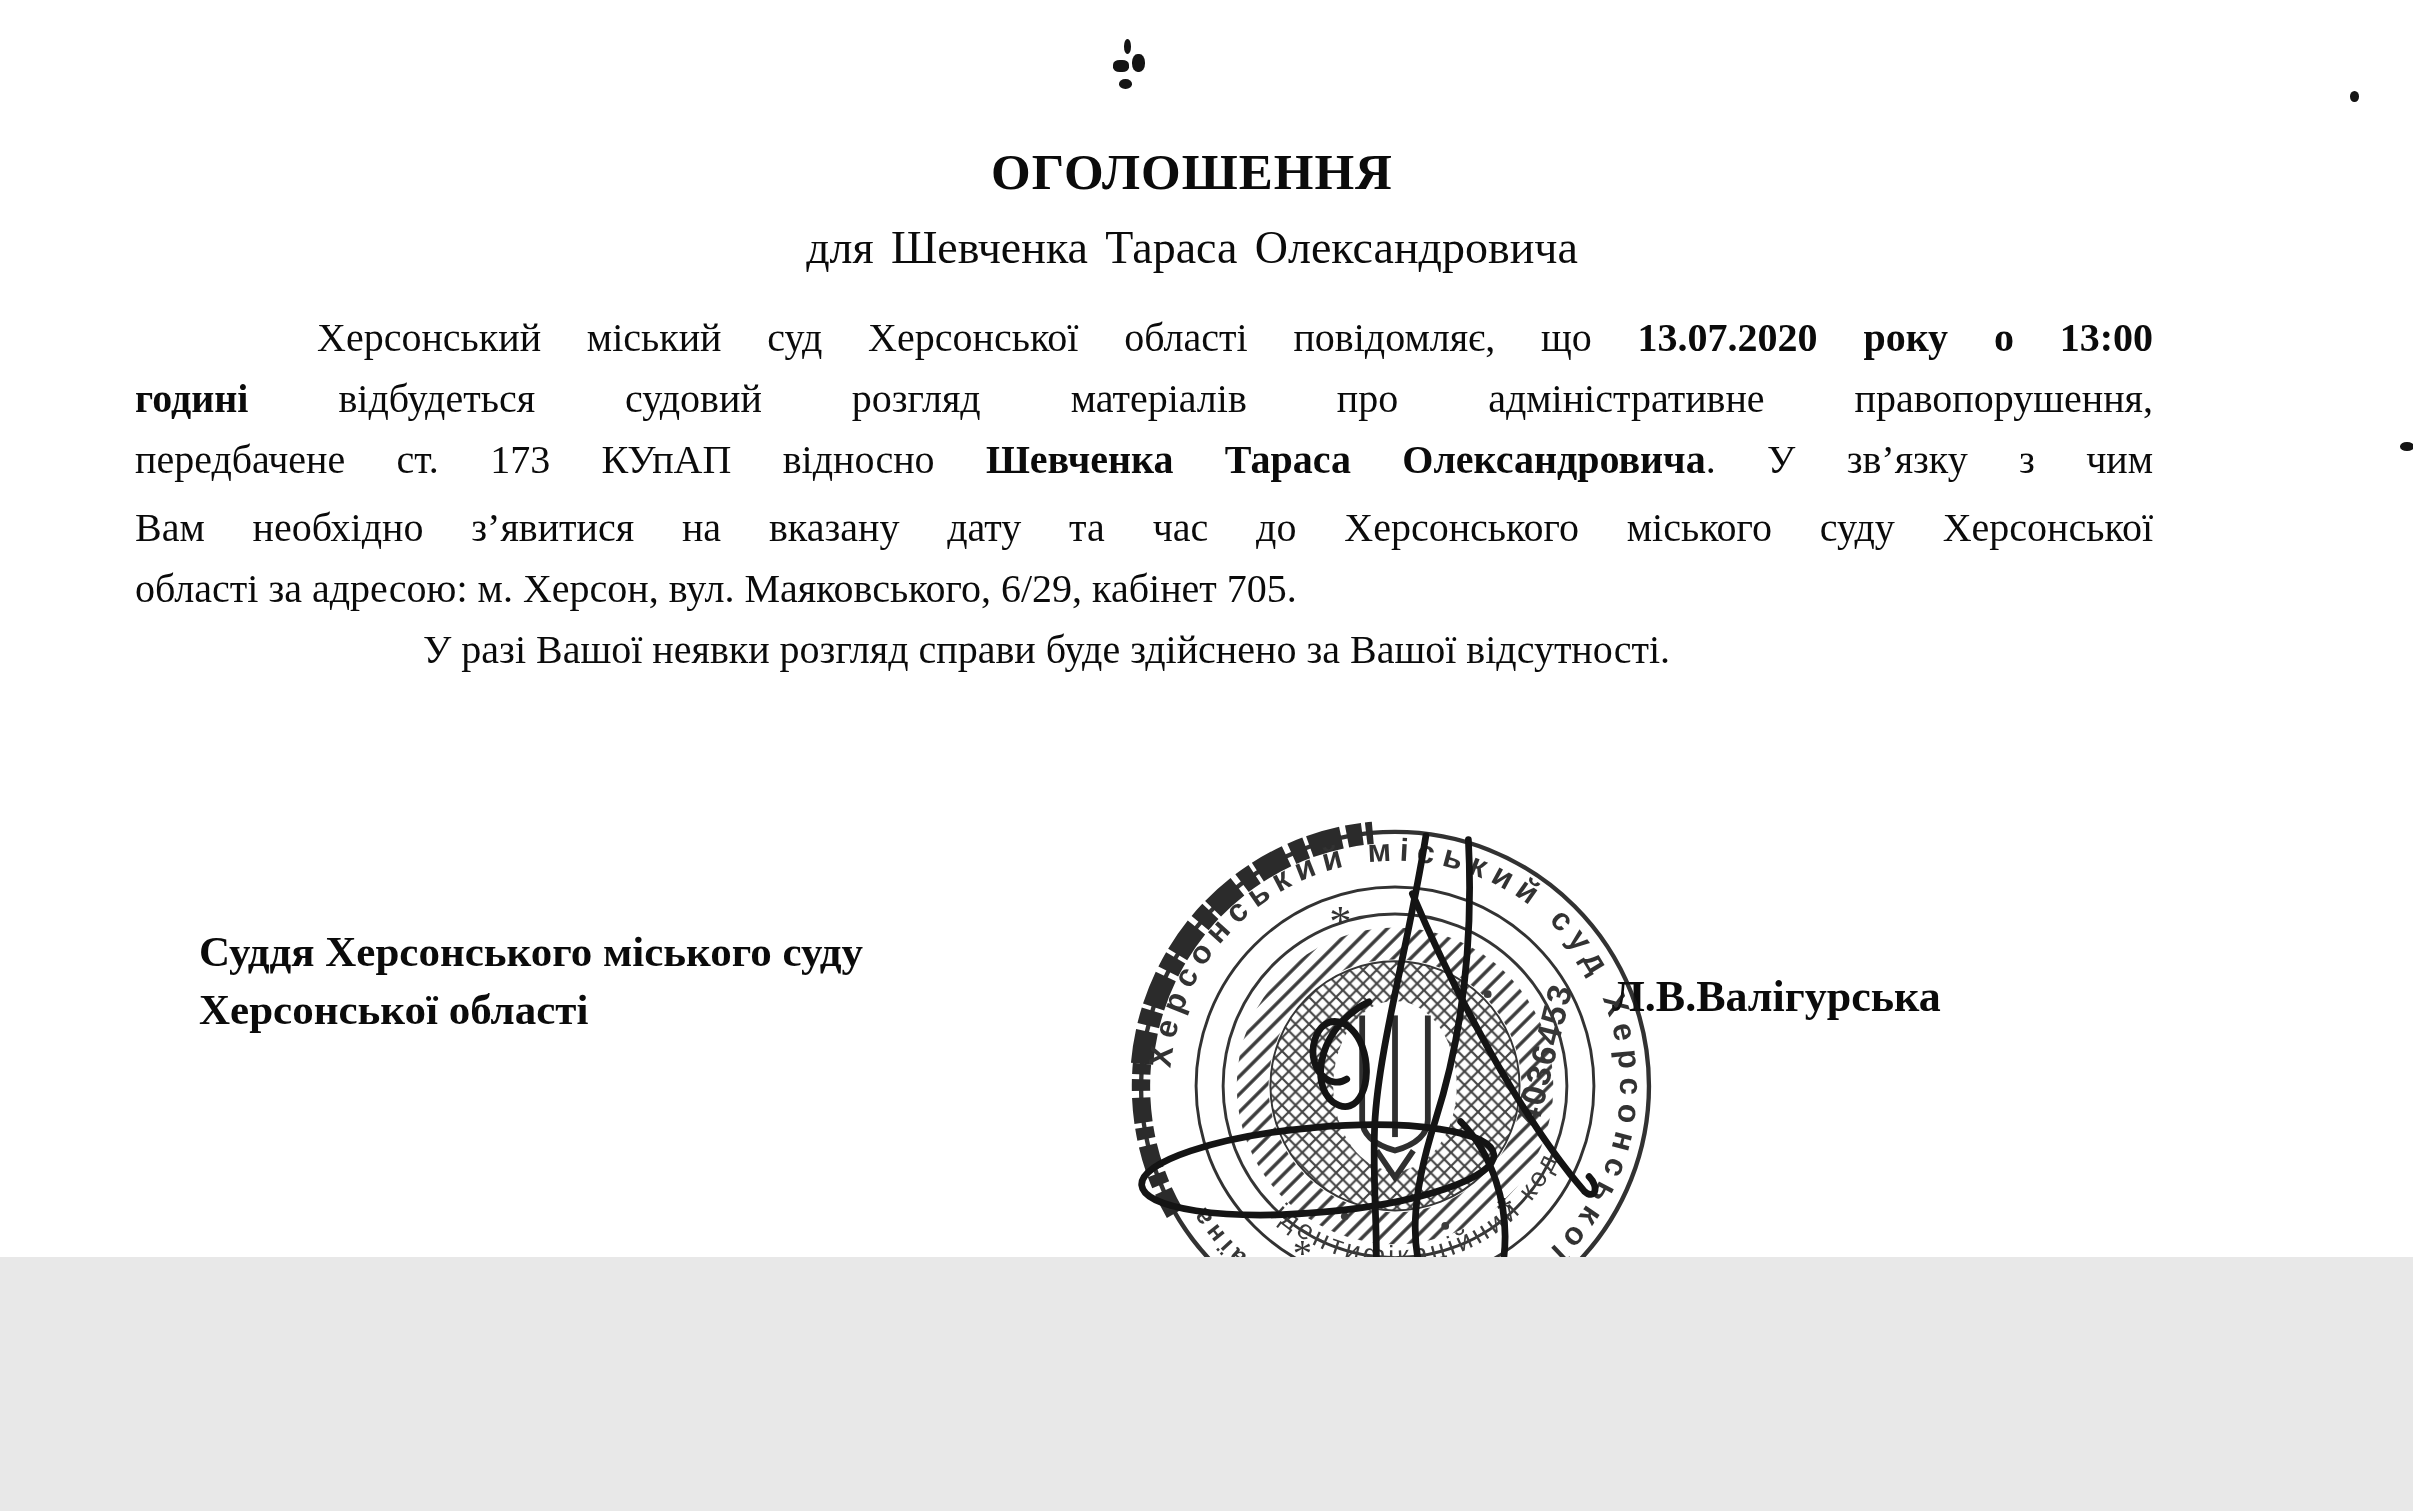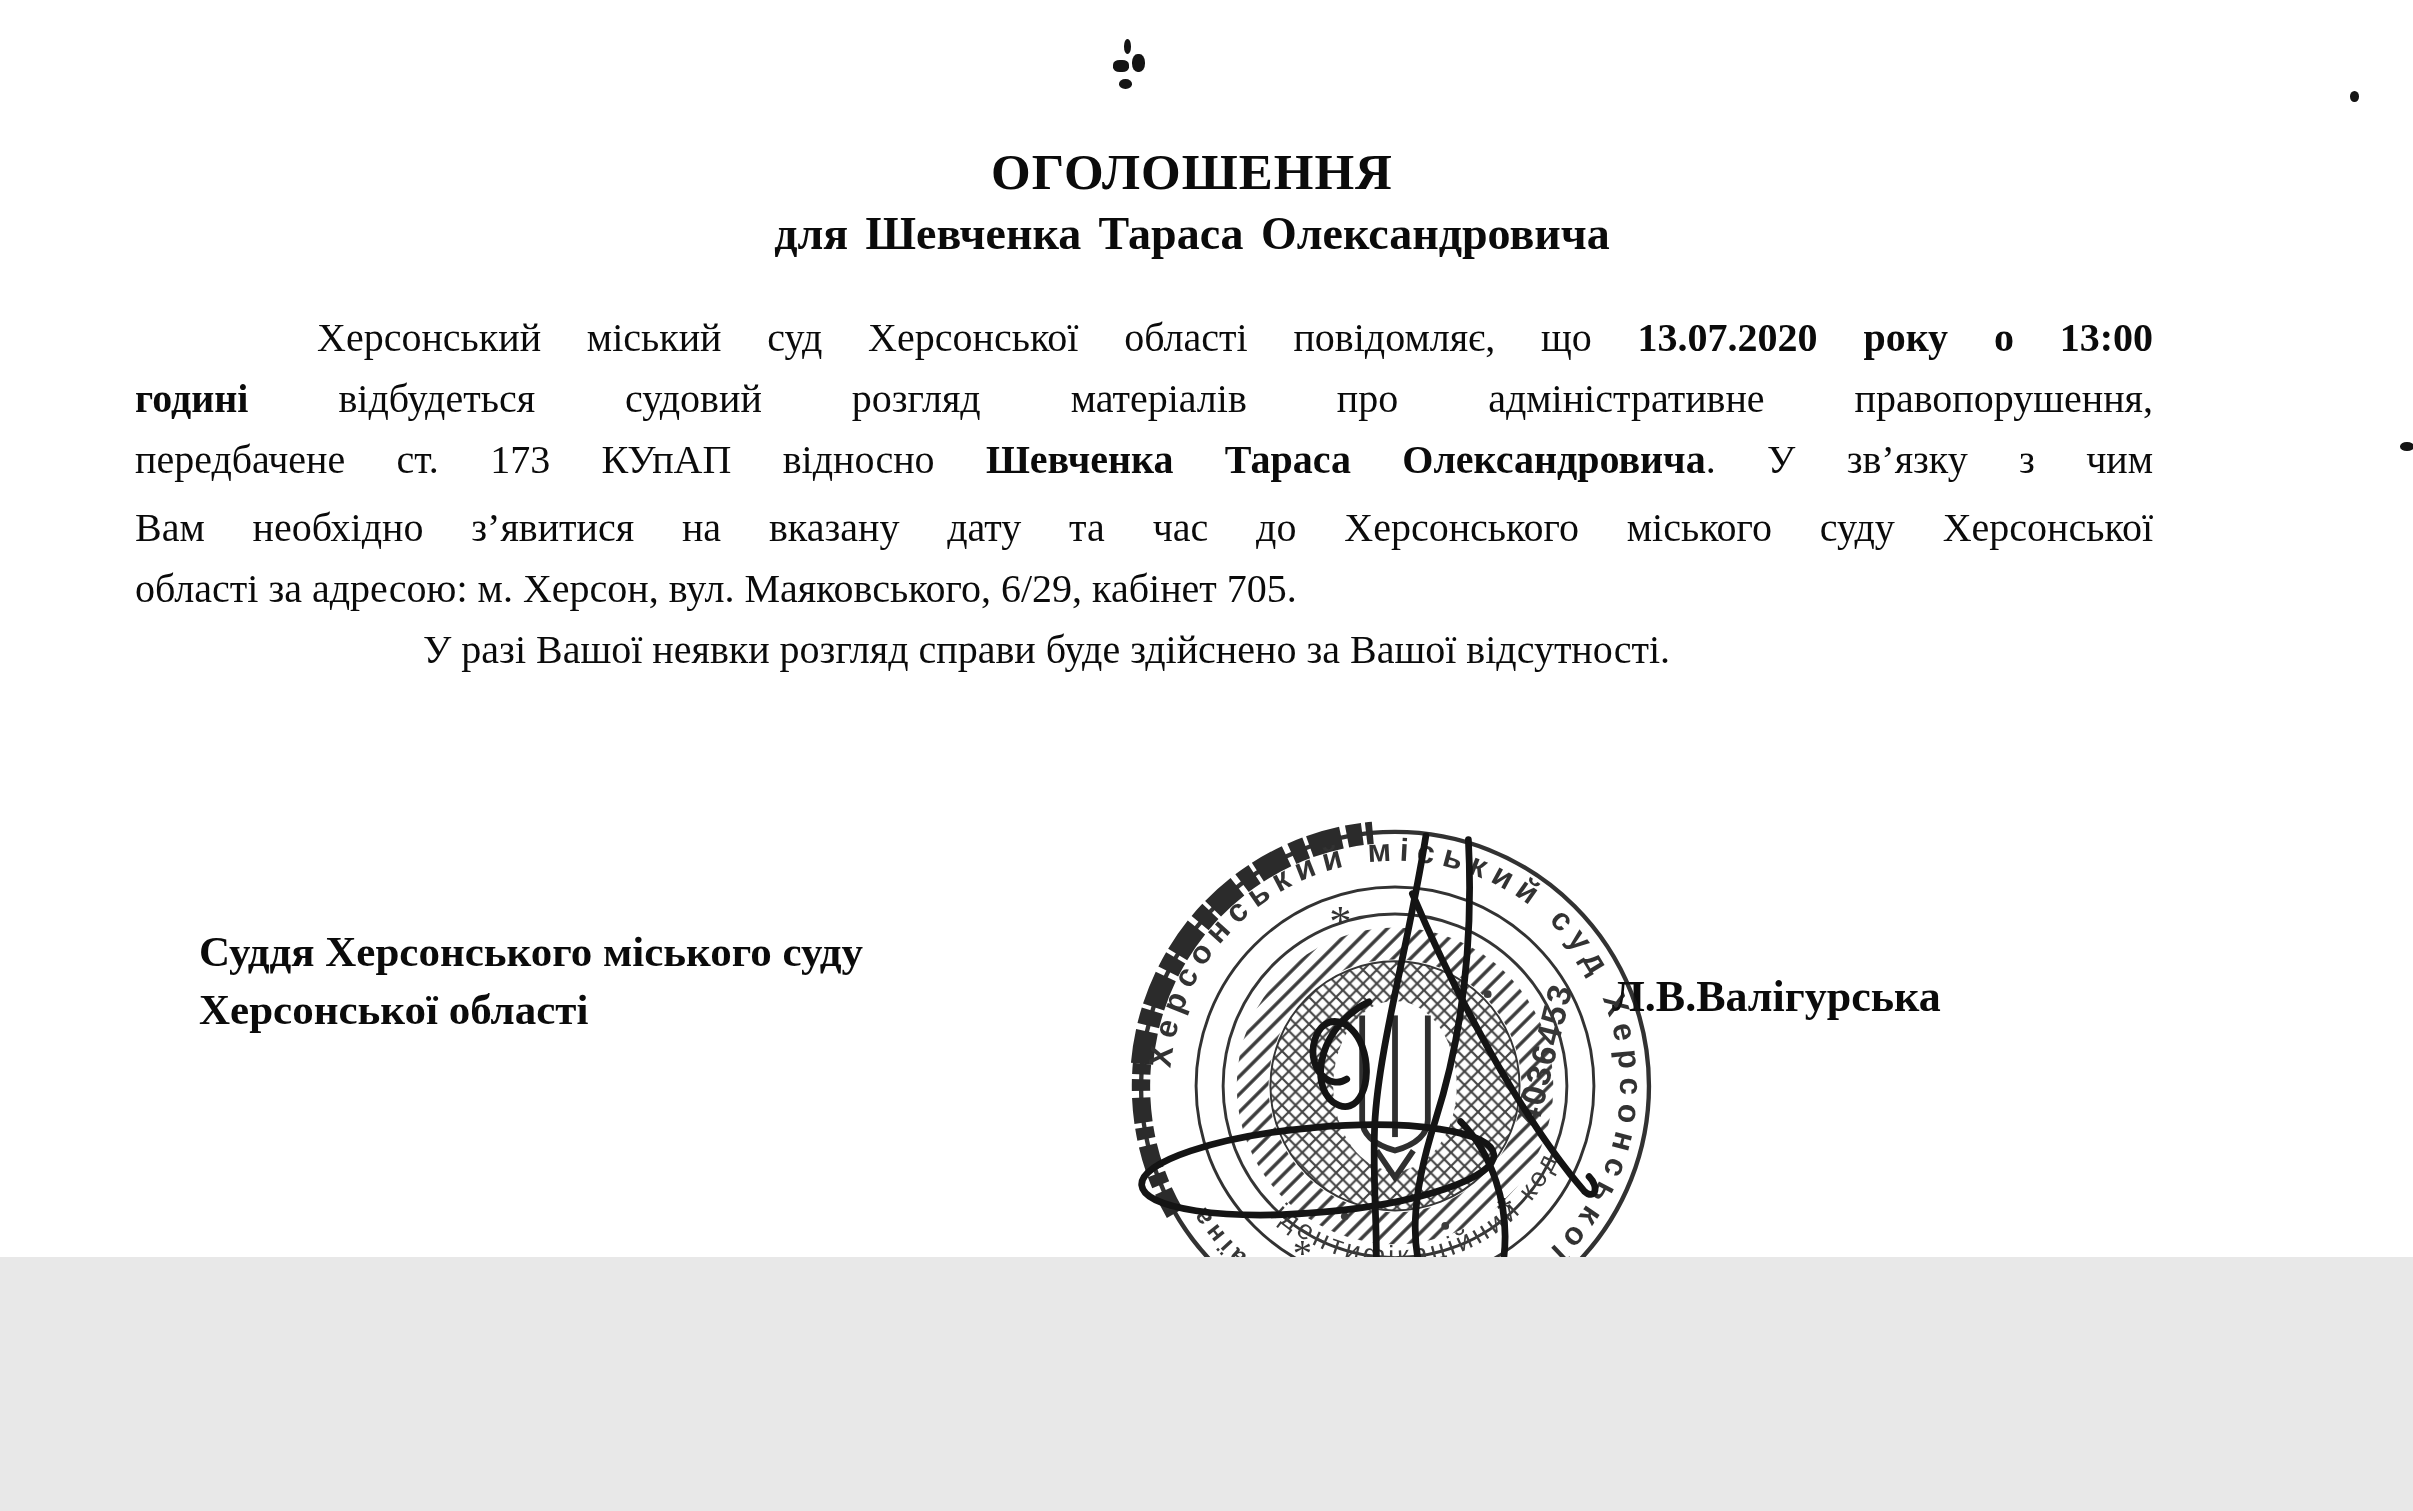--- a/index.html
+++ b/index.html
@@ -7,21 +7,21 @@
     position:relative;
     width:2414px;height:1257px;
     background:#ffffff;
     overflow:hidden;
     font-family:"Liberation Serif", serif;
     color:#0b0b0b;
   }
   
   .heading-wrap{position:absolute;left:135px;top:143px;width:2114px;text-align:center;}
   .doc-title{font-size:51px;font-weight:bold;letter-spacing:1px;line-height:58px;}
-  .doc-subtitle{font-size:46px;font-weight:bold;margin-top:6px;line-height:54px;word-spacing:5.8px;}
+  .doc-subtitle{font-size:46px;font-weight:normal;margin-top:20px;line-height:54px;word-spacing:5.8px;}
   
   .paragraph{
     position:absolute;left:135px;top:307px;width:2018px;
     font-size:40px;line-height:61px;
   }
   .par-line{white-space:normal;}
   .par-line.fill{text-align:justify;text-align-last:justify;}
   .par-line .b{font-weight:bold;}
   
   .sig-role{

